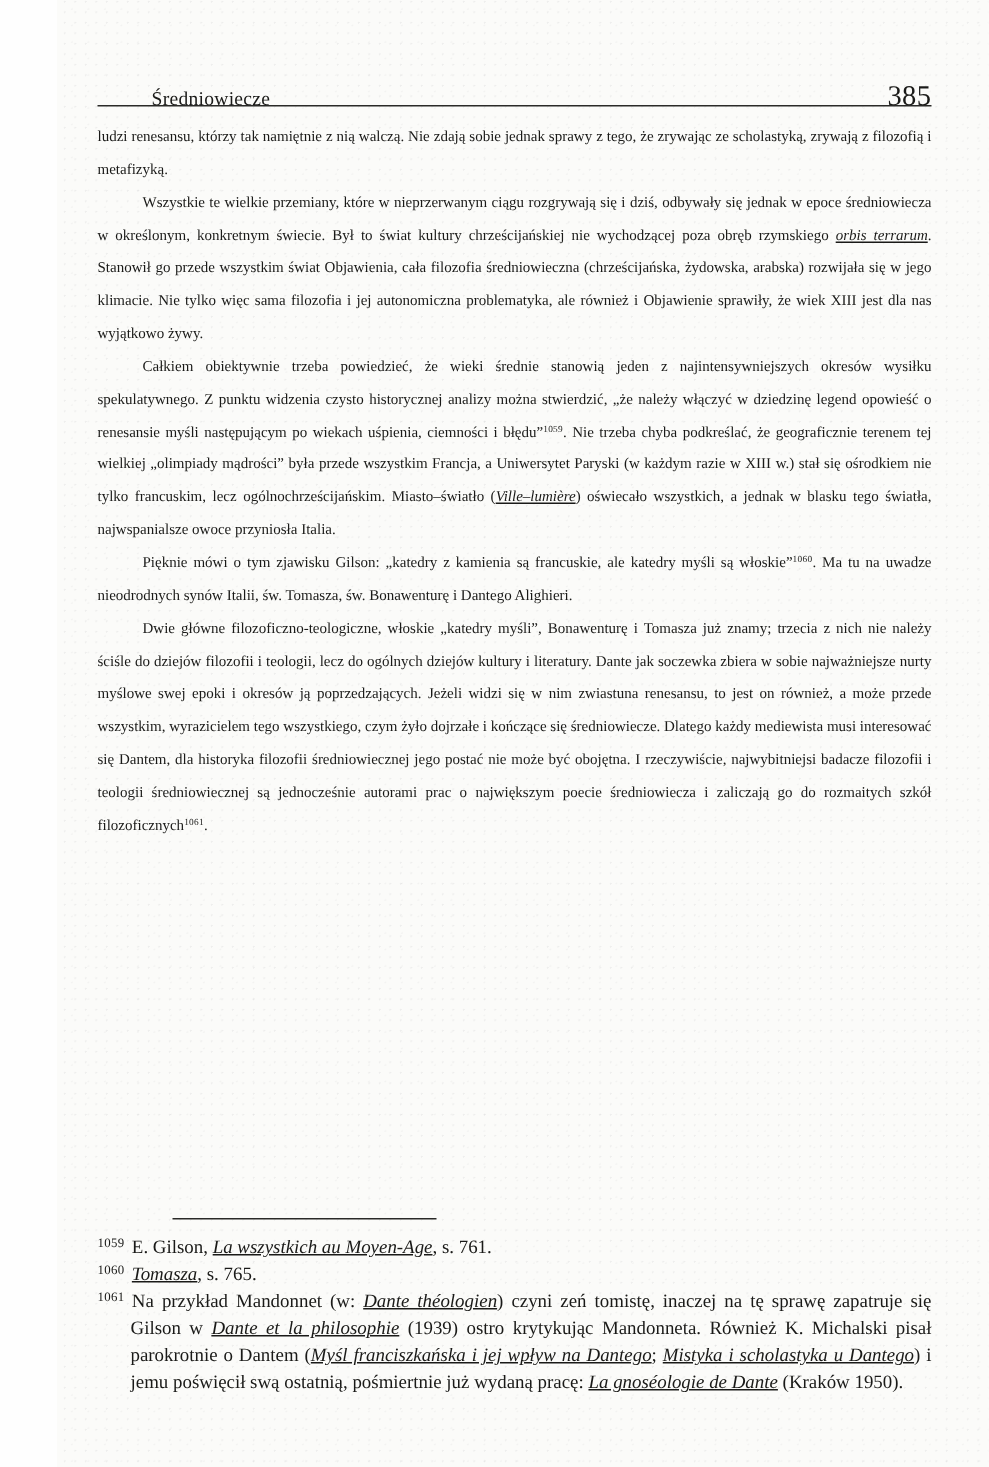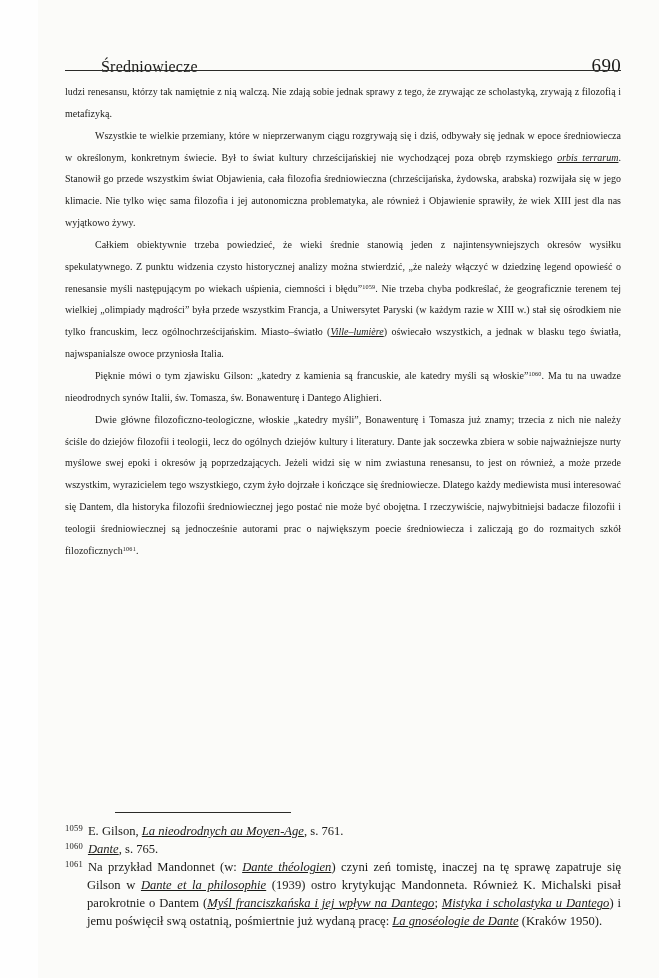--- a/index.html
+++ b/index.html
@@ -44,21 +44,21 @@
   .header {
     position: absolute;
     top: 42px;
     left: 0;
     width: 556px;
     display: flex;
     align-items: baseline;
     justify-content: space-between;
   }
   .header-title {
-    font-size: 16px;
+    font-size: 13px;
     letter-spacing: 0.2px;
     padding-left: 36px;
     margin-top: 16px;
   }
   .header-folio {
     font-size: 19px;
     letter-spacing: 0.3px;
   }
   .header-rule {
     position: absolute;
@@ -136,32 +136,32 @@
 </head>
 <body>
 
 <div class="page"></div>
 <div class="gutter"></div>
 
 <div class="content">
 
   <div class="header">
     <span class="header-title">Średniowiecze</span>
-    <span class="header-folio">690</span>
+    <span class="header-folio">385</span>
   </div>
   <div class="header-rule"></div>
 
   <div class="body-text">
       <p class="no-indent">ludzi renesansu, którzy tak namiętnie z nią walczą. Nie zdają sobie jednak sprawy z tego, że zrywając ze scholastyką, zrywają z filozofią i metafizyką.</p>
       <p class="">Wszystkie te wielkie przemiany, które w nieprzerwanym ciągu rozgrywają się i dziś, odbywały się jednak w epoce średniowiecza w określonym, konkretnym świecie. Był to świat kultury chrześcijańskiej nie wychodzącej poza obręb rzymskiego <i>orbis terrarum</i>. Stanowił go przede wszystkim świat Objawienia, cała filozofia średniowieczna (chrześcijańska, żydowska, arabska) rozwijała się w jego klimacie. Nie tylko więc sama filozofia i jej autonomiczna problematyka, ale również i Objawienie sprawiły, że wiek XIII jest dla nas wyjątkowo żywy.</p>
       <p class="">Całkiem obiektywnie trzeba powiedzieć, że wieki średnie stanowią jeden z najintensywniejszych okresów wysiłku spekulatywnego. Z punktu widzenia czysto historycznej analizy można stwierdzić, „że należy włączyć w dziedzinę legend opowieść o renesansie myśli następującym po wiekach uśpienia, ciemności i błędu”<sup>1059</sup>. Nie trzeba chyba podkreślać, że geograficznie terenem tej wielkiej „olimpiady mądrości” była przede wszystkim Francja, a Uniwersytet Paryski (w każdym razie w XIII w.) stał się ośrodkiem nie tylko francuskim, lecz ogólnochrześcijańskim. Miasto–światło (<i>Ville–lumière</i>) oświecało wszystkich, a jednak w blasku tego światła, najwspanialsze owoce przyniosła Italia.</p>
       <p class="">Pięknie mówi o tym zjawisku Gilson: „katedry z kamienia są francuskie, ale katedry myśli są włoskie”<sup>1060</sup>. Ma tu na uwadze nieodrodnych synów Italii, św. Tomasza, św. Bonawenturę i Dantego Alighieri.</p>
       <p class="">Dwie główne filozoficzno-teologiczne, włoskie „katedry myśli”, Bonawenturę i Tomasza już znamy; trzecia z nich nie należy ściśle do dziejów filozofii i teologii, lecz do ogólnych dziejów kultury i literatury. Dante jak soczewka zbiera w sobie najważniejsze nurty myślowe swej epoki i okresów ją poprzedzających. Jeżeli widzi się w nim zwiastuna renesansu, to jest on również, a może przede wszystkim, wyrazicielem tego wszystkiego, czym żyło dojrzałe i kończące się średniowiecze. Dlatego każdy mediewista musi interesować się Dantem, dla historyka filozofii średniowiecznej jego postać nie może być obojętna. I rzeczywiście, najwybitniejsi badacze filozofii i teologii średniowiecznej są jednocześnie autorami prac o największym poecie średniowiecza i zaliczają go do rozmaitych szkół filozoficznych<sup>1061</sup>.</p>
     </div>
 
   <div class="fn-rule"></div>
   <div class="footnotes">
-      <p class="fn hang"><sup>1059</sup><span>E. Gilson, <i>La nieodrodnych au Moyen-Age</i>, s. 761.</span></p>
-      <p class="fn hang"><sup>1060</sup><span><i>Dante</i>, s. 765.</span></p>
+      <p class="fn hang"><sup>1059</sup><span>E. Gilson, <i>La wszystkich au Moyen-Age</i>, s. 761.</span></p>
+      <p class="fn hang"><sup>1060</sup><span><i>Tomasza</i>, s. 765.</span></p>
       <p class="fn hang"><sup>1061</sup><span>Na przykład Mandonnet (w: <i>Dante théologien</i>) czyni zeń tomistę, inaczej na tę sprawę zapatruje się Gilson w <i>Dante et la philosophie</i> (1939) ostro krytykując Mandonneta. Również K. Michalski pisał parokrotnie o Dantem (<i>Myśl franciszkańska i jej wpływ na Dantego</i>; <i>Mistyka i scholastyka u Dantego</i>) i jemu poświęcił swą ostatnią, pośmiertnie już wydaną pracę: <i>La gnoséologie de Dante</i> (Kraków 1950).</span></p>
     </div>
 
 </div>
 
 </body></html>

